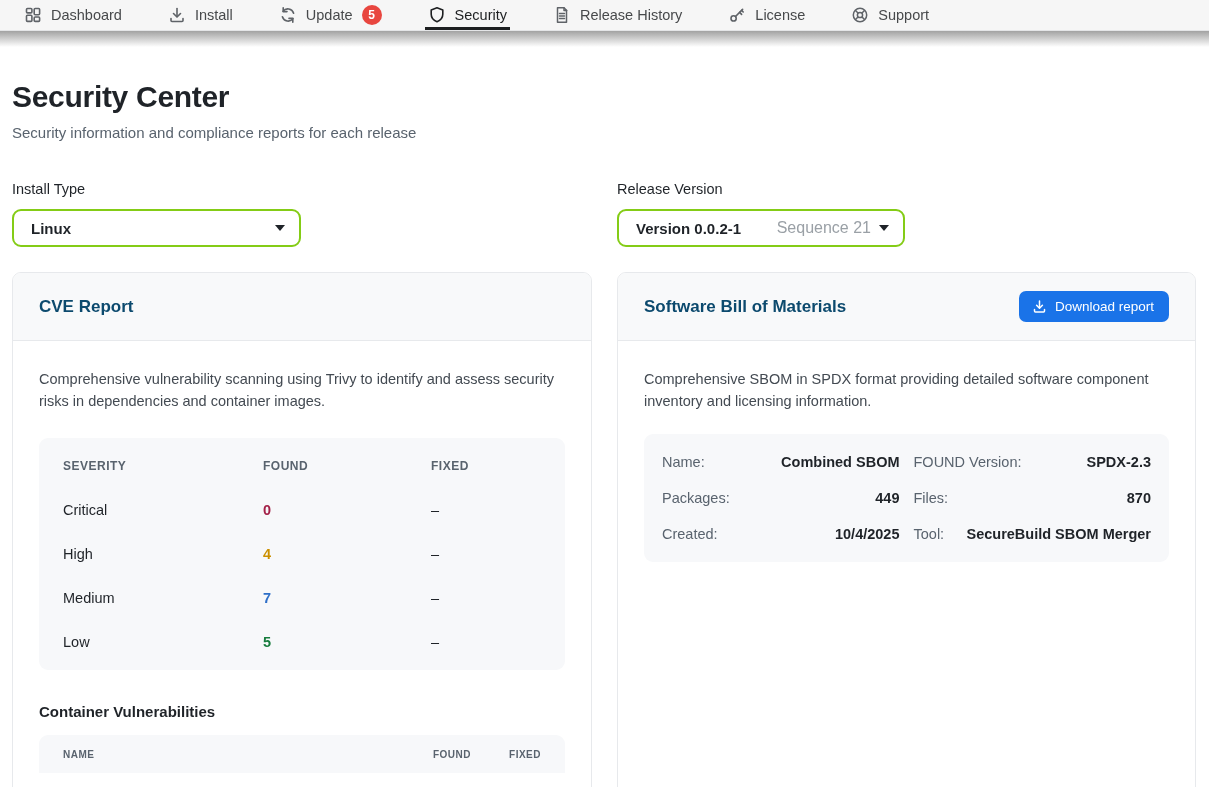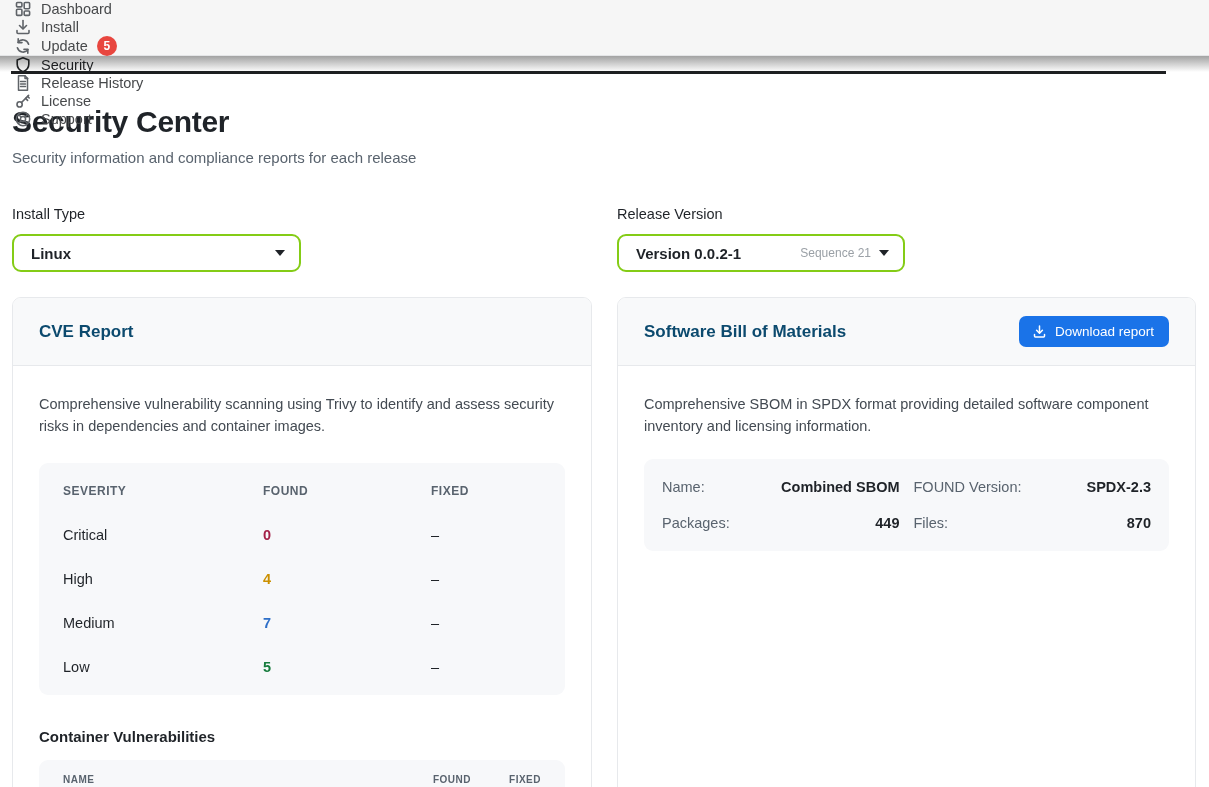--- a/index.html
+++ b/index.html
@@ -1,21 +1,21 @@
 <!DOCTYPE html>
 <html><head>
 <meta charset="utf-8">
 <style>
   * { margin:0; padding:0; box-sizing:border-box; }
   html,body { width:1209px; height:787px; overflow:hidden; background:#ffffff;
     font-family:"Liberation Sans", sans-serif; color:#1f2328; }
 
   
-  .navbar { height:56px; background:#f6f6f6; border-bottom:1px solid #e4e5e7;
-    display:flex; align-items:stretch; padding-left:14px;flex-direction:column; }
+  .navbar { height:31px; background:#f6f6f6; border-bottom:1px solid #e4e5e7;
+    display:flex; align-items:stretch; padding-left:24px; }
   .nav-item { display:flex; align-items:center; gap:9px; position:relative;
     margin-right:46px; cursor:pointer; color:#47494b; font-size:14.5px; white-space:nowrap; }
   .nav-item svg { stroke:#5f6368; }
   .nav-item.active { color:#1d1f21; font-weight:500; }
   .nav-item.active svg { stroke:#1d1f21; }
   .nav-item.active::after { content:""; position:absolute; left:-3px; right:-3px; bottom:0;
     height:3px; background:#1d1f21; }
   .nav-badge { min-width:20px; height:20px; border-radius:10px; color:#fff; font-size:12px;
     font-weight:700; display:flex; align-items:center; justify-content:center; padding:0 6px; }
   .nav-shadow { height:16px; background:linear-gradient(to bottom, rgba(70,70,70,0.5), rgba(255,255,255,0)); }
@@ -28,21 +28,21 @@
   
   .filters { display:flex; margin-top:40px; }
   .filter-col { width:289px; }
   .filter-col.right { margin-left:316px; width:288px; }
   .filter-label { font-size:14.5px; color:#1f2328; margin-bottom:12px; }
   .select { height:38px; background:#fff; border:2px solid #84cc16; border-radius:9px;
     display:flex; align-items:center; padding:0 14px 0 17px; cursor:pointer; }
   .select .sel-value { font-size:15px; font-weight:700; color:#1f2328; flex:1; }
   .caret { width:0; height:0; border-left:5px solid transparent; border-right:5px solid transparent;
     border-top:6px solid #1f2328; margin-left:8px; flex:none; }
-  .sel-meta { font-size:12px; color:#9aa0a6; }
+  .sel-meta { font-size:16px; color:#9aa0a6; }
 
   
   .cards { display:flex; align-items:stretch; gap:25px; margin-top:25px; }
   .card { background:#fff; border:1px solid #e7e9ec; border-radius:9px; overflow:hidden; }
   .card.left { width:580px; }
   .card.right { width:579px; }
   .card-header { background:#f8f9fa; border-bottom:1px solid #e7e9ec; padding:0 26px;
     height:68px; display:flex; align-items:center; justify-content:space-between; }
   .card-title { font-size:17px; font-weight:700; color:#0c4a6e; }
   .card-body { padding:28px 26px 26px 26px; }
@@ -246,18 +246,28 @@
           <div class="sbom-row">
             <div class="sbom-pair">
               <span class="sbom-label">Packages:</span>
               <span class="sbom-value">449</span>
             </div>
             <div class="sbom-pair">
               <span class="sbom-label">Files:</span>
               <span class="sbom-value">870</span>
             </div>
           </div>
+          <div class="sbom-row">
+            <div class="sbom-pair">
+              <span class="sbom-label">Created:</span>
+              <span class="sbom-value">10/4/2025</span>
+            </div>
+            <div class="sbom-pair">
+              <span class="sbom-label">Tool:</span>
+              <span class="sbom-value">SecureBuild SBOM Merger</span>
+            </div>
+          </div>
         </div>
       </div>
     </div>
 
   </div>
 </div>
 
 </body></html>

